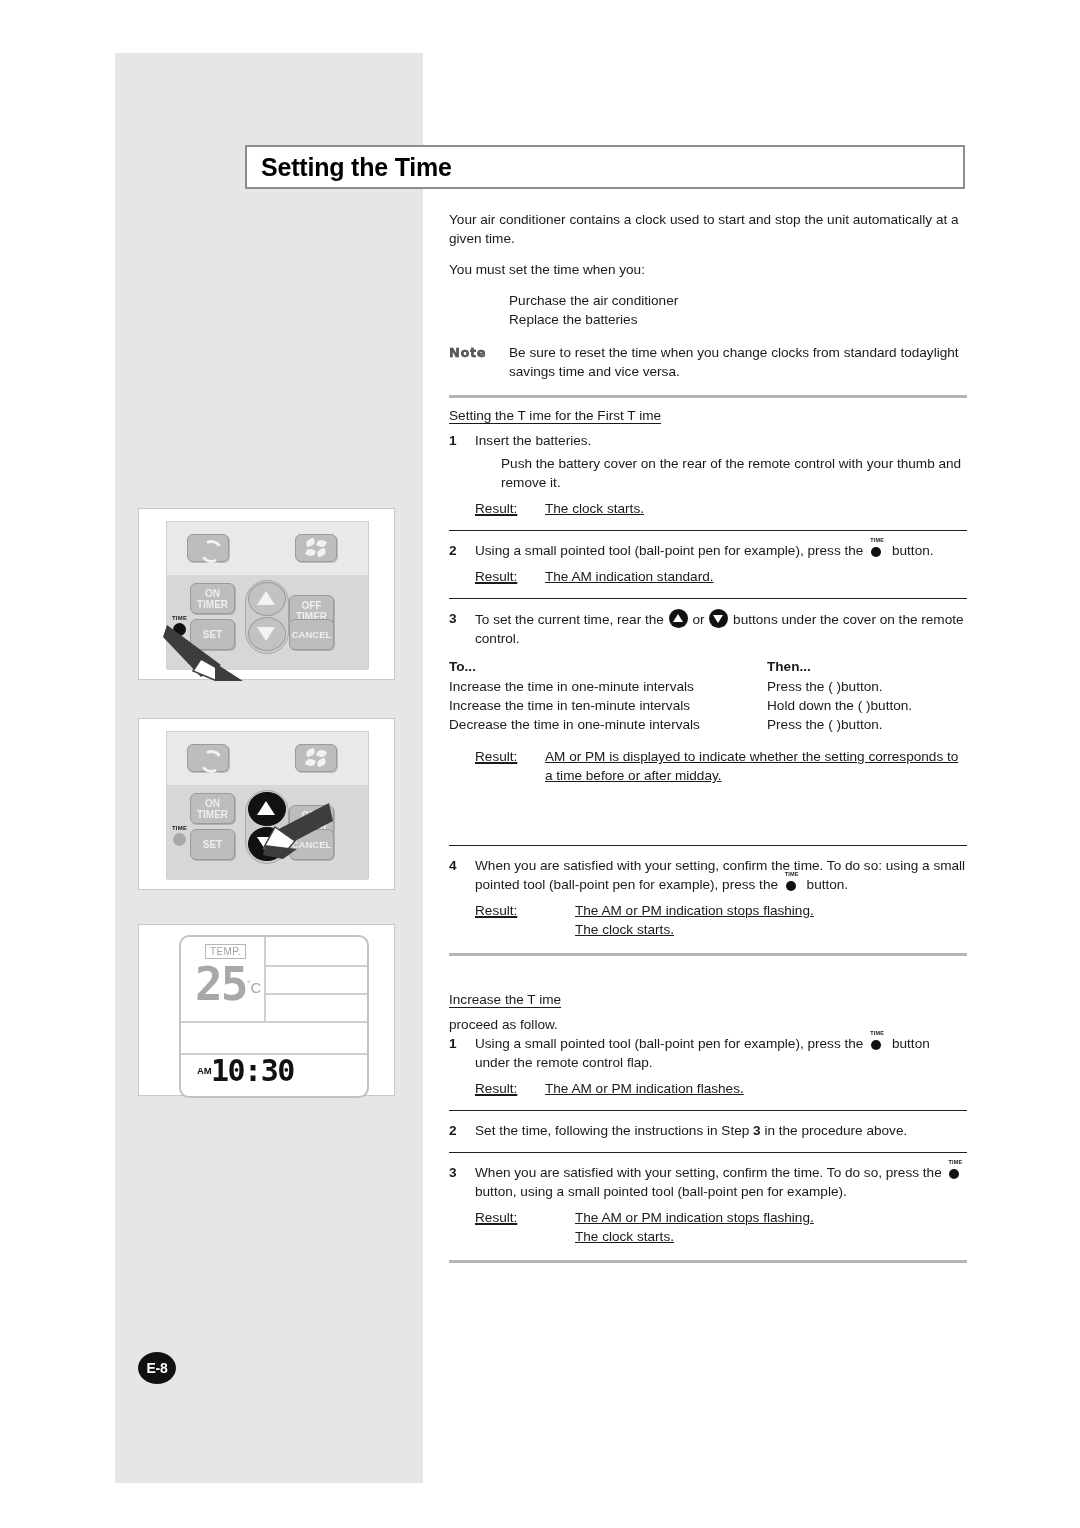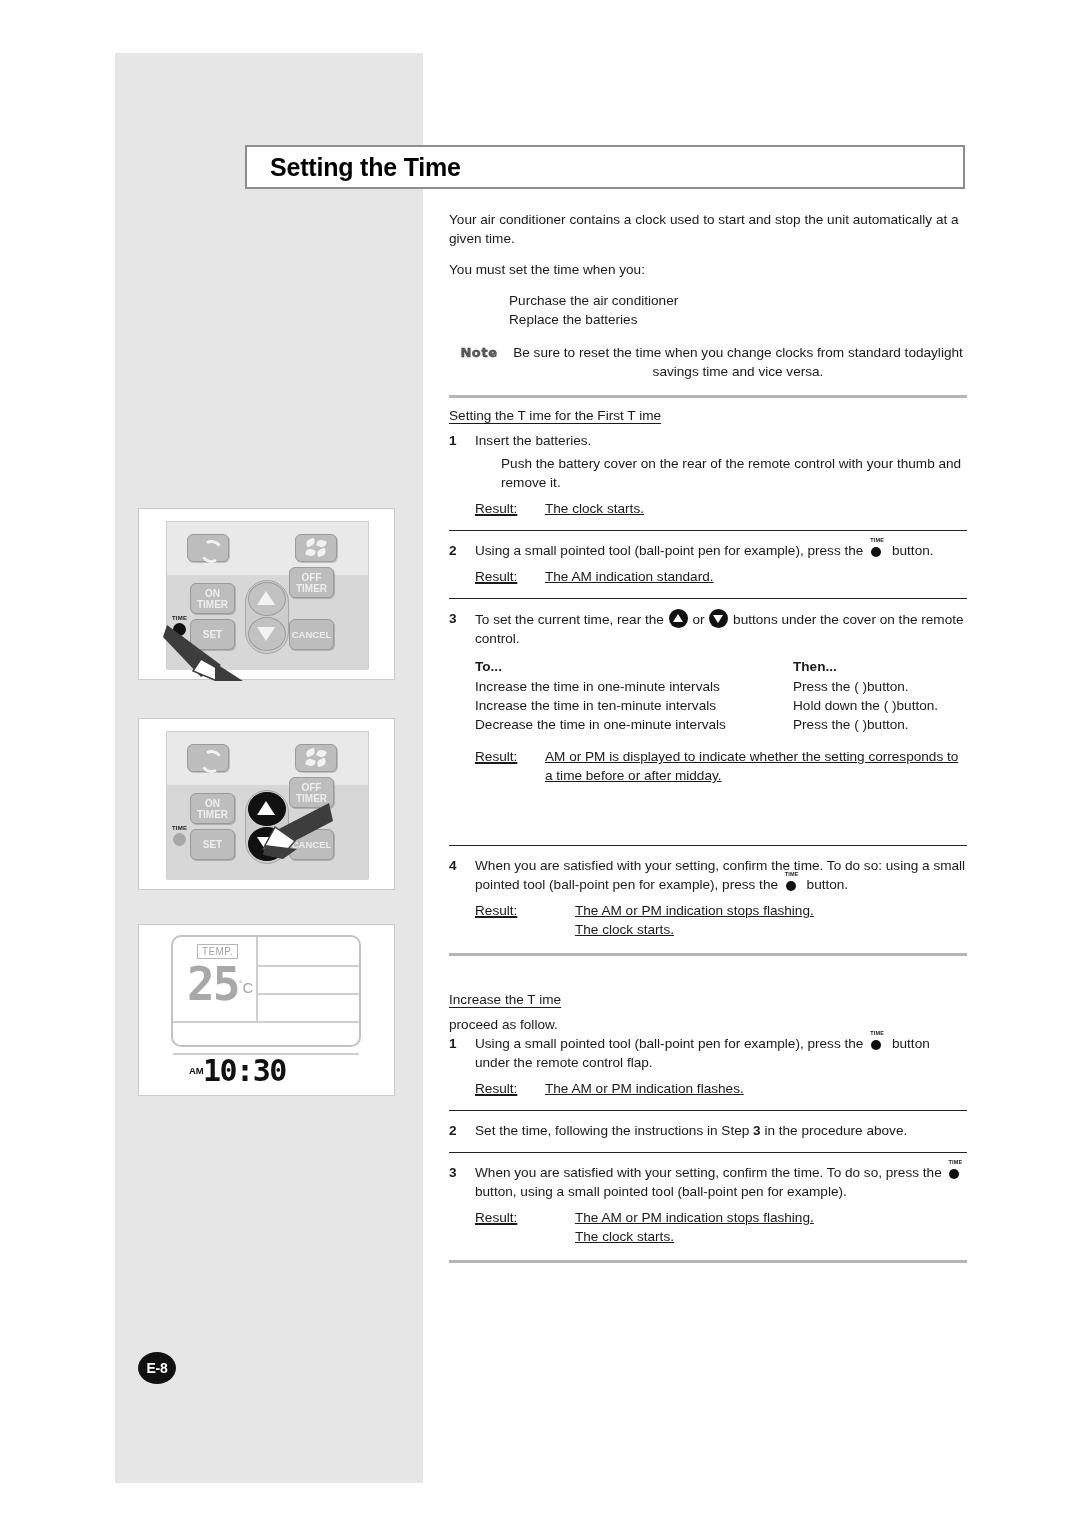--- a/index.html
+++ b/index.html
@@ -36,21 +36,21 @@
     background: #ffffff;
     border: 2px solid #8d8d8d;
     box-sizing: border-box;
     display: flex;
     align-items: center;
   }
   .title-text {
     font-size: 25px;
     font-weight: bold;
     letter-spacing: -0.2px;
-    padding-left: 23px;
+    padding-left: 14px;
     color: #000;
   }
 
   .page-badge {
     position: absolute;
     left: 138px;
     top: 1352px;
     width: 38px;
     height: 32px;
     border-radius: 50%;
@@ -74,21 +74,20 @@
     line-height: 19px;
   }
   .para { margin-bottom: 12px; }
   .indent-1 { margin-left: 60px; }
   .tight { margin-bottom: 0; }
 
   .note-row {
     display: flex;
     margin-top: 14px;
     margin-bottom: 10px;
-    text-align: center;
   }
   .note-label {
     width: 60px;
     flex: 0 0 60px;
     font-size: 13px;
     font-weight: bold;
     color: #5e5e5e;
     -webkit-text-stroke: 0.4px #2b2b2b;
     letter-spacing: 0.6px;
     font-family: "DejaVu Sans", sans-serif;
@@ -185,21 +184,20 @@
     left: 4px;
     width: 0; height: 0;
     border-left: 5.5px solid transparent;
     border-right: 5.5px solid transparent;
   }
   .arrow-btn.up::after { top: 5px; border-bottom: 8px solid #fff; }
   .arrow-btn.down::after { top: 6px; border-top: 8px solid #fff; }
 
   
   .tt-table {
-    margin-left: 26px;
     margin-top: 10px;
     border-collapse: collapse;
     font-size: 13.6px;
   }
   .tt-table td, .tt-table th {
     text-align: left;
     padding: 0 0 1px 0;
     font-weight: normal;
     line-height: 18px;
   }
@@ -259,21 +257,21 @@
     display: flex;
     align-items: center;
     justify-content: center;
     box-shadow: 1px 1px 0 rgba(0,0,0,0.18);
   }
   .key .kl { display: block; }
   .key-swing { left: 20px;  top: 12px; width: 42px; height: 28px; }
   .key-fan   { left: 128px; top: 12px; width: 42px; height: 28px; }
   .key-on    { left: 23px;  top: 61px; width: 45px; height: 31px; }
   .key-set   { left: 23px;  top: 97px; width: 45px; height: 31px; }
-  .key-off   { left: 122px; top: 45px; width: 45px; height: 31px; }
+  .key-off   { left: 122px; top: 73px; width: 45px; height: 31px; }
   .key-cancel{ left: 122px; top: 97px; width: 45px; height: 31px; font-size: 9.5px; }
 
   
   .glyph-swing {
     width: 15px; height: 17px;
     position: relative;
   }
   .glyph-swing::before {
     content: "";
     position: absolute; left: 0; top: 0;
@@ -348,22 +346,22 @@
   .time-mark .tm-dot {
     position: absolute; top: 8px; left: 2px;
     width: 13px; height: 13px; border-radius: 50%;
     background: #111;
   }
   .time-mark.dim .tm-dot { background: #a8a8a8; }
 
   
   .lcd {
     position: absolute;
-    left: 32px; top: 10px;
-    width: 190px; height: 112px;
+    left: 40px; top: 10px;
+    width: 190px; height: 163px;
     background: #ffffff;
     border: 2px solid #c2c2c2;
     border-radius: 10px;
     box-sizing: border-box;
   }
   .lcd-vline {
     position: absolute; left: 83px; top: 0; width: 1.5px; height: 84px;
     background: #cfcfcf;
   }
   .lcd-h1 { position: absolute; left: 83px; top: 28px;  width: 103px; height: 1.5px; background: #cfcfcf; }

